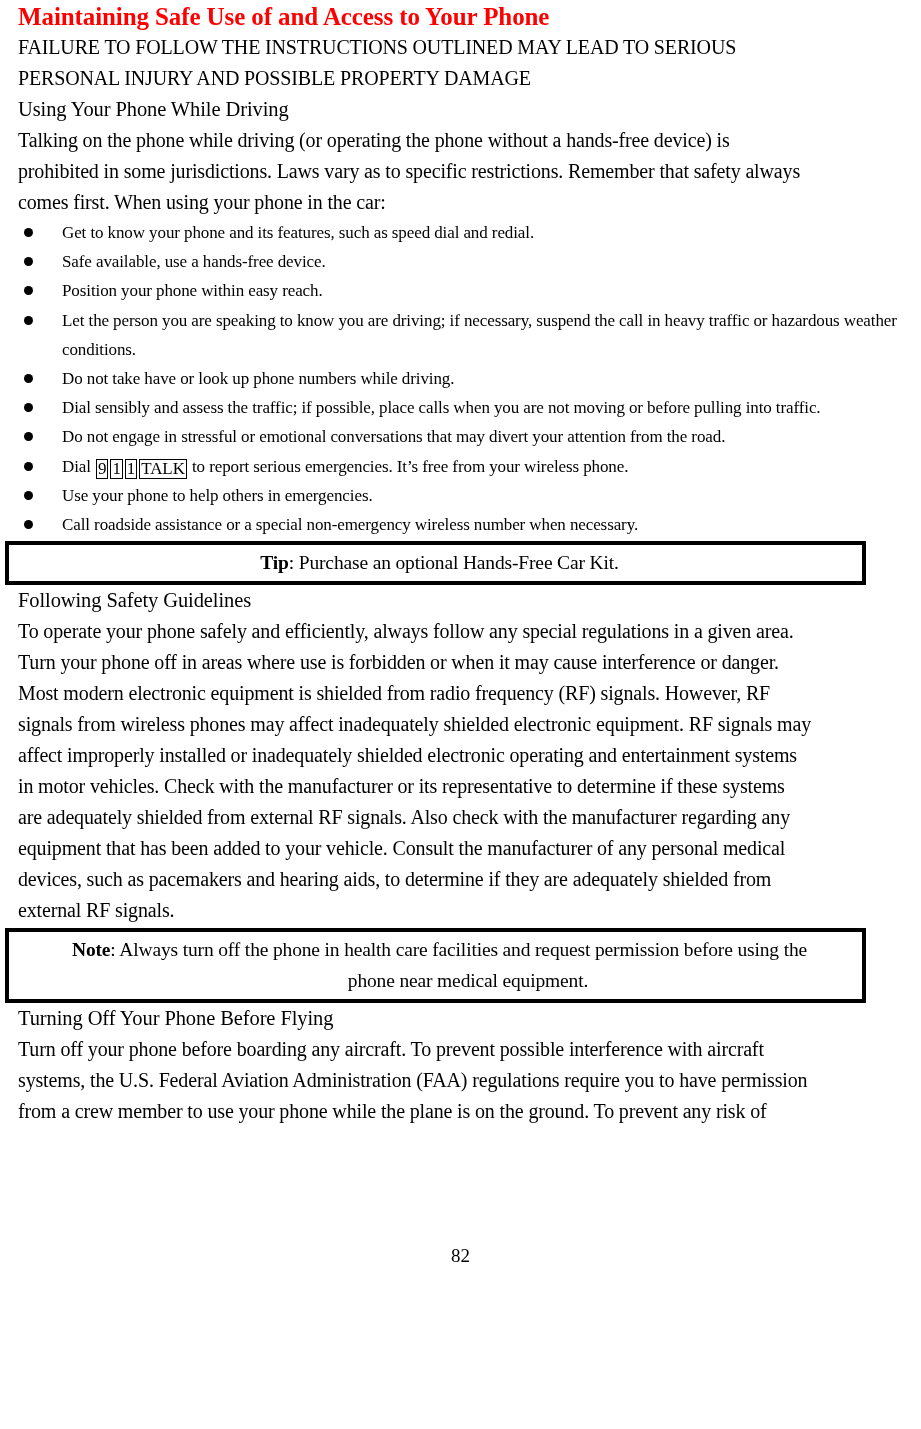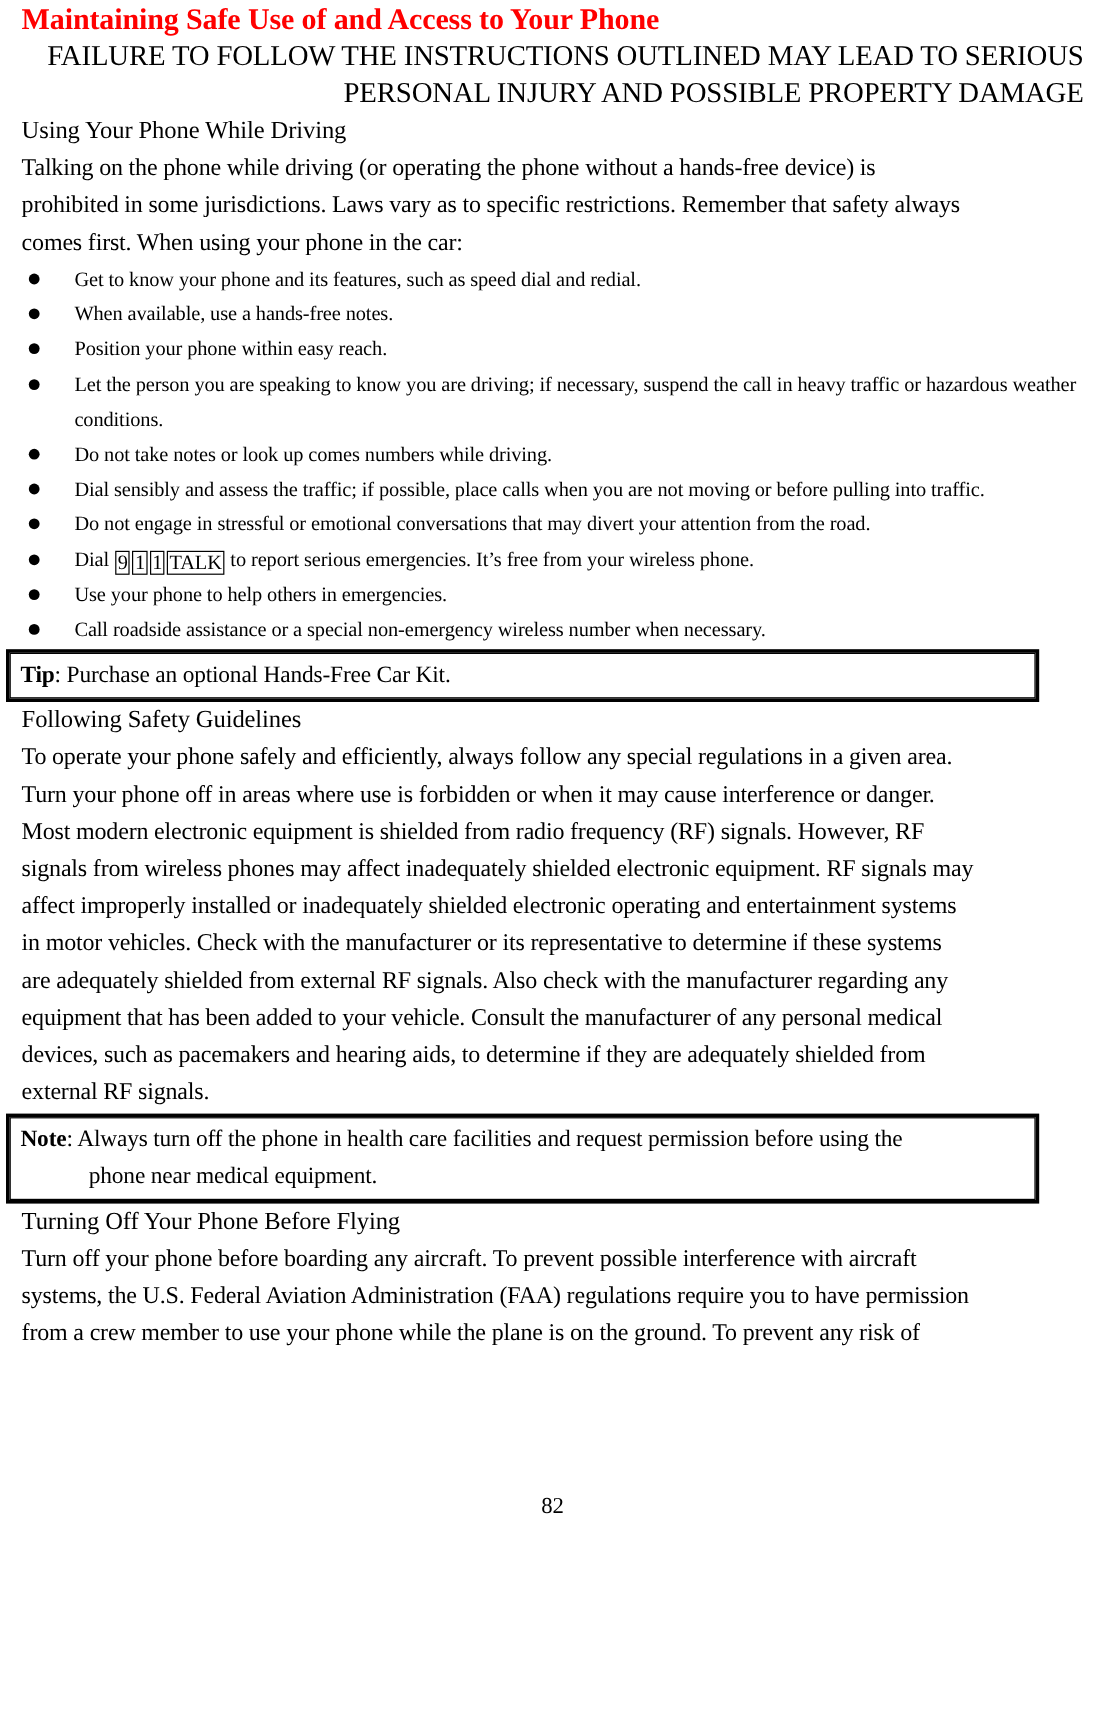--- a/index.html
+++ b/index.html
@@ -28,26 +28,25 @@
     color: #FF0000;
     font-weight: bold;
     font-size: 25px;
     line-height: 30px;
     margin: 0;
     padding-top: 2px;
     letter-spacing: -0.1px;
     white-space: nowrap;
   }
   .caps-line {
-    font-size: 24px;
+    font-size: 20px;
     line-height: 31px;
     margin: 0;
     white-space: nowrap;
     letter-spacing: -0.15px;
-    text-align: right;
   }
   .h-bold {
     font-weight: normal;
     font-size: 20.5px;
     line-height: 31px;
     margin: 0;
     white-space: nowrap;
     letter-spacing: -0.1px;
   }
 
@@ -97,20 +96,21 @@
   }
 
   
   .callout {
     border: 3px solid #000;
     padding: 0;
     margin: 2px 0 0 -13px;
     width: 861px;
     box-sizing: border-box;
     background: #fff;
+    text-align: center;
   }
   .callout-inner {
     border: 1px solid #000;
     padding: 2px 0 3px 8px;
     box-sizing: border-box;
   }
   .callout-line {
     font-size: 19.5px;
     line-height: 31px;
     letter-spacing: -0.15px;
@@ -149,33 +149,33 @@
   <div class="para nowrap">prohibited in some jurisdictions. Laws vary as to specific restrictions. Remember that safety always</div>
   <div class="para nowrap">comes first. When using your phone in the car:</div>
 
   <ul class="bullets">
     <li>
       <span class="bullet-dot"></span>
       <span class="li-text">Get to know your phone and its features, such as speed dial and redial.</span>
     </li>
     <li>
       <span class="bullet-dot"></span>
-      <span class="li-text">When available, use a hands-free notes.</span>
+      <span class="li-text">Safe available, use a hands-free device.</span>
     </li>
     <li>
       <span class="bullet-dot"></span>
       <span class="li-text">Position your phone within easy reach.</span>
     </li>
     <li>
       <span class="bullet-dot"></span>
       <span class="li-text">Let the person you are speaking to know you are driving; if necessary, suspend the call in heavy traffic or hazardous weather conditions.</span>
     </li>
     <li>
       <span class="bullet-dot"></span>
-      <span class="li-text">Do not take notes or look up comes numbers while driving.</span>
+      <span class="li-text">Do not take have or look up phone numbers while driving.</span>
     </li>
     <li>
       <span class="bullet-dot"></span>
       <span class="li-text">Dial sensibly and assess the traffic; if possible, place calls when you are not moving or before pulling into traffic.</span>
     </li>
     <li>
       <span class="bullet-dot"></span>
       <span class="li-text">Do not engage in stressful or emotional conversations that may divert your attention from the road.</span>
     </li>
     <li>

